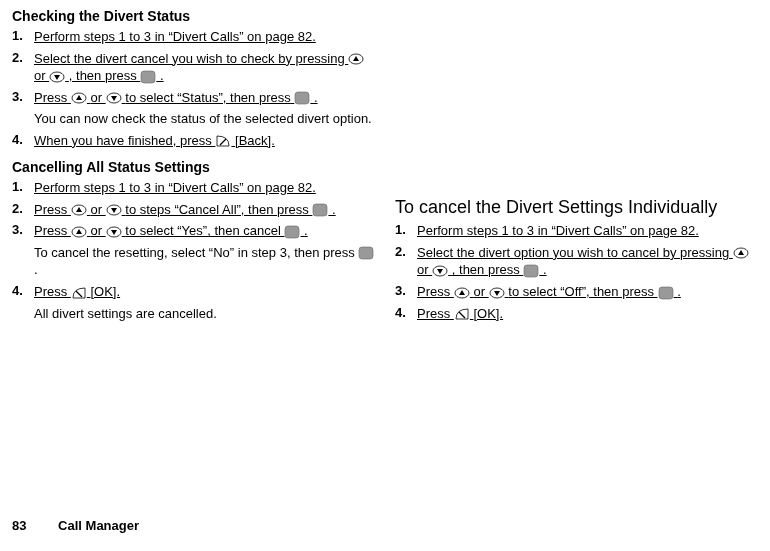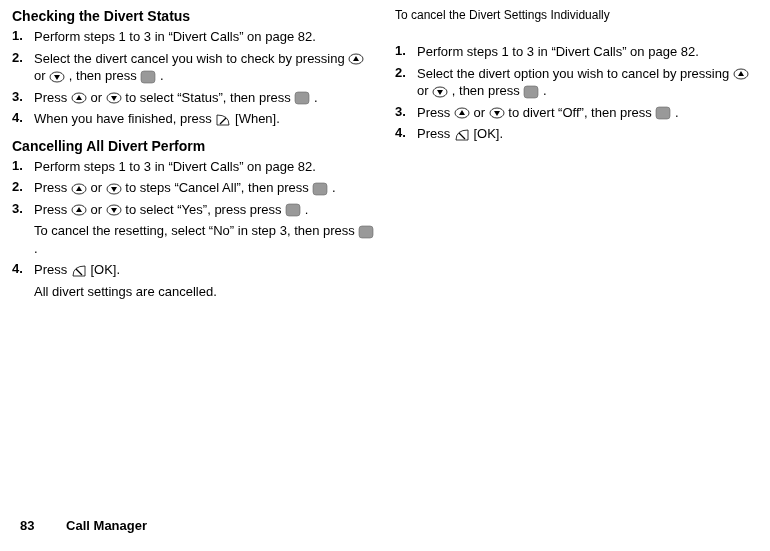--- a/index.html
+++ b/index.html
@@ -10,61 +10,63 @@
     color: #000;
     width: 770px;
     height: 551px;
     box-sizing: border-box;
     position: relative;
   }
   .page {
     display: flex;
     padding: 8px 12px 0 12px;
     gap: 20px;
+    align-items: flex-end;
   }
   .col {
     flex: 1;
     min-width: 0;
   }
   .section-heading {
     font-weight: bold;
     font-size: 14px;
     margin-bottom: 4px;
     margin-top: 0;
   }
   .sub-heading {
-    font-size: 12px;
-    margin-bottom: 21px;
+    font-size: 18px;
+    margin-bottom: 4px;
     margin-top: 0;
   }
   .step {
     display: flex;
     align-items: flex-start;
     margin-bottom: 4px;
   }
   .step-num {
     font-weight: bold;
     width: 22px;
     flex-shrink: 0;
   }
   .step-body {
     flex: 1;
   }
   .step-line {
     line-height: 1.35;
+    text-decoration: underline;
   }
   .after-num {
     line-height: 1.35;
     margin-left: 22px;
     margin-bottom: 4px;
   }
   .block-gap { margin-top: 10px; }
   .footer {
     position: absolute;
-    left: 20px;
+    left: 12px;
     bottom: 18px;
     font-weight: bold;
     font-size: 13px;
   }
   .footer .pg { margin-right: 28px; }
   .icon {
     display: inline-block;
     vertical-align: middle;
   }
   .icon svg { display: block; }
@@ -117,34 +119,35 @@
               <ellipse cx="8" cy="6" rx="7" ry="5" fill="none" stroke="#000" stroke-width="0.8"></ellipse>
               <polygon points="8,9 11,4 5,4" fill="#000"></polygon>
             </svg></span>
         <span> to select “Status”, then press </span>
         <span class="icon"><svg width="16" height="14">
               <rect x="1" y="1" width="14" height="12" rx="3" fill="#999" stroke="#666" stroke-width="0.6"></rect>
             </svg></span>
         <span>.</span>
       </div>
     </div>
+    <div class="after-num">You can now check the status of the selected divert option.</div>
 
     <div class="step">
       <div class="step-num">4.</div>
       <div class="step-body step-line">
         <span>When you have finished, press </span>
         <span class="icon"><svg width="16" height="14">
               <path d="M2,2 Q14,2 14,12 L2,12 Z" fill="none" stroke="#000" stroke-width="0.8"></path>
               <path d="M5,11 L11,5" stroke="#000" stroke-width="1.3"></path>
             </svg></span>
-        <span> [When].</span>
-      </div>
-    </div>
-
-    <div class="section-heading block-gap">Cancelling All Divert Perform</div>
+        <span> [Back].</span>
+      </div>
+    </div>
+
+    <div class="section-heading block-gap">Cancelling All Status Settings</div>
 
     <div class="step">
       <div class="step-num">1.</div>
       <div class="step-body step-line">Perform steps 1 to 3 in “Divert Calls” on page 82.</div>
     </div>
 
     <div class="step">
       <div class="step-num">2.</div>
       <div class="step-body step-line">
         <span>Press </span>
@@ -171,21 +174,21 @@
         <span>Press </span>
         <span class="icon"><svg width="16" height="12">
               <ellipse cx="8" cy="6" rx="7" ry="5" fill="none" stroke="#000" stroke-width="0.8"></ellipse>
               <polygon points="8,3 11,8 5,8" fill="#000"></polygon>
             </svg></span>
         <span> or </span>
         <span class="icon"><svg width="16" height="12">
               <ellipse cx="8" cy="6" rx="7" ry="5" fill="none" stroke="#000" stroke-width="0.8"></ellipse>
               <polygon points="8,9 11,4 5,4" fill="#000"></polygon>
             </svg></span>
-        <span> to select “Yes”, press press </span>
+        <span> to select “Yes”, then cancel </span>
         <span class="icon"><svg width="16" height="14">
               <rect x="1" y="1" width="14" height="12" rx="3" fill="#999" stroke="#666" stroke-width="0.6"></rect>
             </svg></span>
         <span>.</span>
       </div>
     </div>
     <div class="after-num">
       <span>To cancel the resetting, select “No” in step 3, then press </span>
       <span class="icon"><svg width="16" height="14">
             <rect x="1" y="1" width="14" height="12" rx="3" fill="#999" stroke="#666" stroke-width="0.6"></rect>
@@ -244,21 +247,21 @@
         <span>Press </span>
         <span class="icon"><svg width="16" height="12">
               <ellipse cx="8" cy="6" rx="7" ry="5" fill="none" stroke="#000" stroke-width="0.8"></ellipse>
               <polygon points="8,3 11,8 5,8" fill="#000"></polygon>
             </svg></span>
         <span> or </span>
         <span class="icon"><svg width="16" height="12">
               <ellipse cx="8" cy="6" rx="7" ry="5" fill="none" stroke="#000" stroke-width="0.8"></ellipse>
               <polygon points="8,9 11,4 5,4" fill="#000"></polygon>
             </svg></span>
-        <span> to divert “Off”, then press </span>
+        <span> to select “Off”, then press </span>
         <span class="icon"><svg width="16" height="14">
               <rect x="1" y="1" width="14" height="12" rx="3" fill="#999" stroke="#666" stroke-width="0.6"></rect>
             </svg></span>
         <span>.</span>
       </div>
     </div>
 
     <div class="step">
       <div class="step-num">4.</div>
       <div class="step-body step-line">

